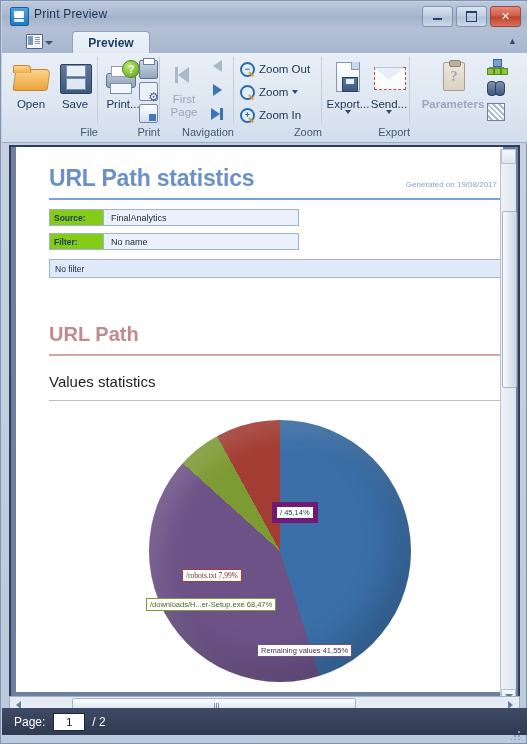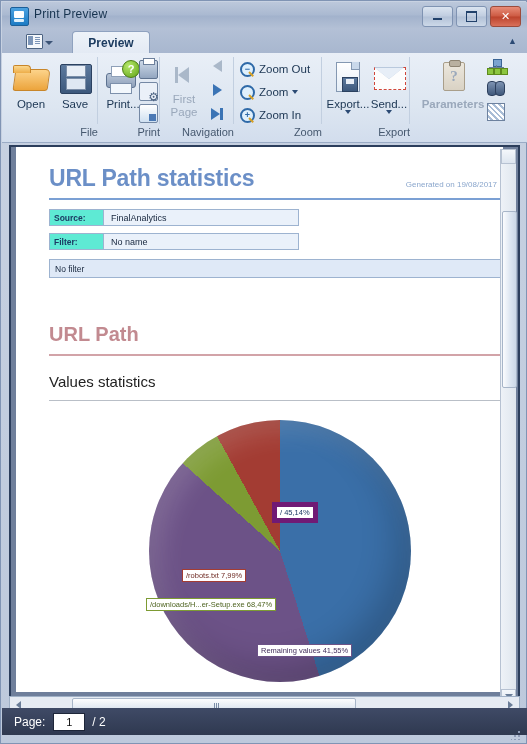--- a/index.html
+++ b/index.html
@@ -284,21 +284,21 @@
   }
   .doc-gen{
     position:absolute;right:6px;top:33px;font-size:8px;color:#8aa6cc;white-space:nowrap;
   }
   .hrule{
     position:absolute;left:33px;top:51px;width:470px;height:2px;background:#7ba0d4;
   }
   .field{position:absolute;left:33px;height:17px;}
   .field .fl{
     position:absolute;left:0;top:0;width:55px;height:17px;box-sizing:border-box;
-    background:#5eead4;border:1px solid #9db3d0;
+    background:#84cc16;border:1px solid #9db3d0;
     font-size:8.5px;font-weight:bold;color:#1c3a63;
     display:flex;align-items:center;padding-left:4px;
   }
   .field .fv{
     position:absolute;left:55px;top:0;width:195px;height:17px;box-sizing:border-box;
     background:#eaf1fa;border:1px solid #9db3d0;border-left:none;
     font-size:9px;color:#16263d;display:flex;align-items:center;padding-left:7px;
   }
   .nofilter{
     position:absolute;left:33px;top:112px;width:470px;height:19px;box-sizing:border-box;
@@ -323,21 +323,21 @@
         #6c5287 162.5deg 312.1deg,
         #7d9b33 312.1deg 331.25deg,
         #a33c33 331.25deg 360deg);
     box-shadow:inset -14px -14px 34px rgba(0,0,0,.20), inset 10px 10px 26px rgba(255,255,255,.16);
   }
   .plabel{
     position:absolute;box-sizing:border-box;background:#fff;
     font-size:7.5px;white-space:nowrap;padding:1px 3px;line-height:9px;
   }
   .pl-a{border:5px solid #701a75;color:#1c3a63;}
-  .pl-b{border:1px solid #a33c33;color:#6f2b24;}
+  .pl-b{border:1px solid #a33c33;color:#6f2b24;font-family:Liberation Serif, serif;}
   .pl-c{border:1px solid #7d9b33;color:#4e6320;}
   .pl-d{border:1px solid #6c5287;color:#432f5c;}
   
   .vscroll{
     position:absolute;right:2px;top:2px;width:15px;bottom:2px;
     background:linear-gradient(90deg,#eef2f7 0%,#dfe6ee 100%);
     border-left:1px solid #b7c2d2;
   }
   .vs-up,.vs-dn{
     position:absolute;left:0;width:15px;height:15px;

